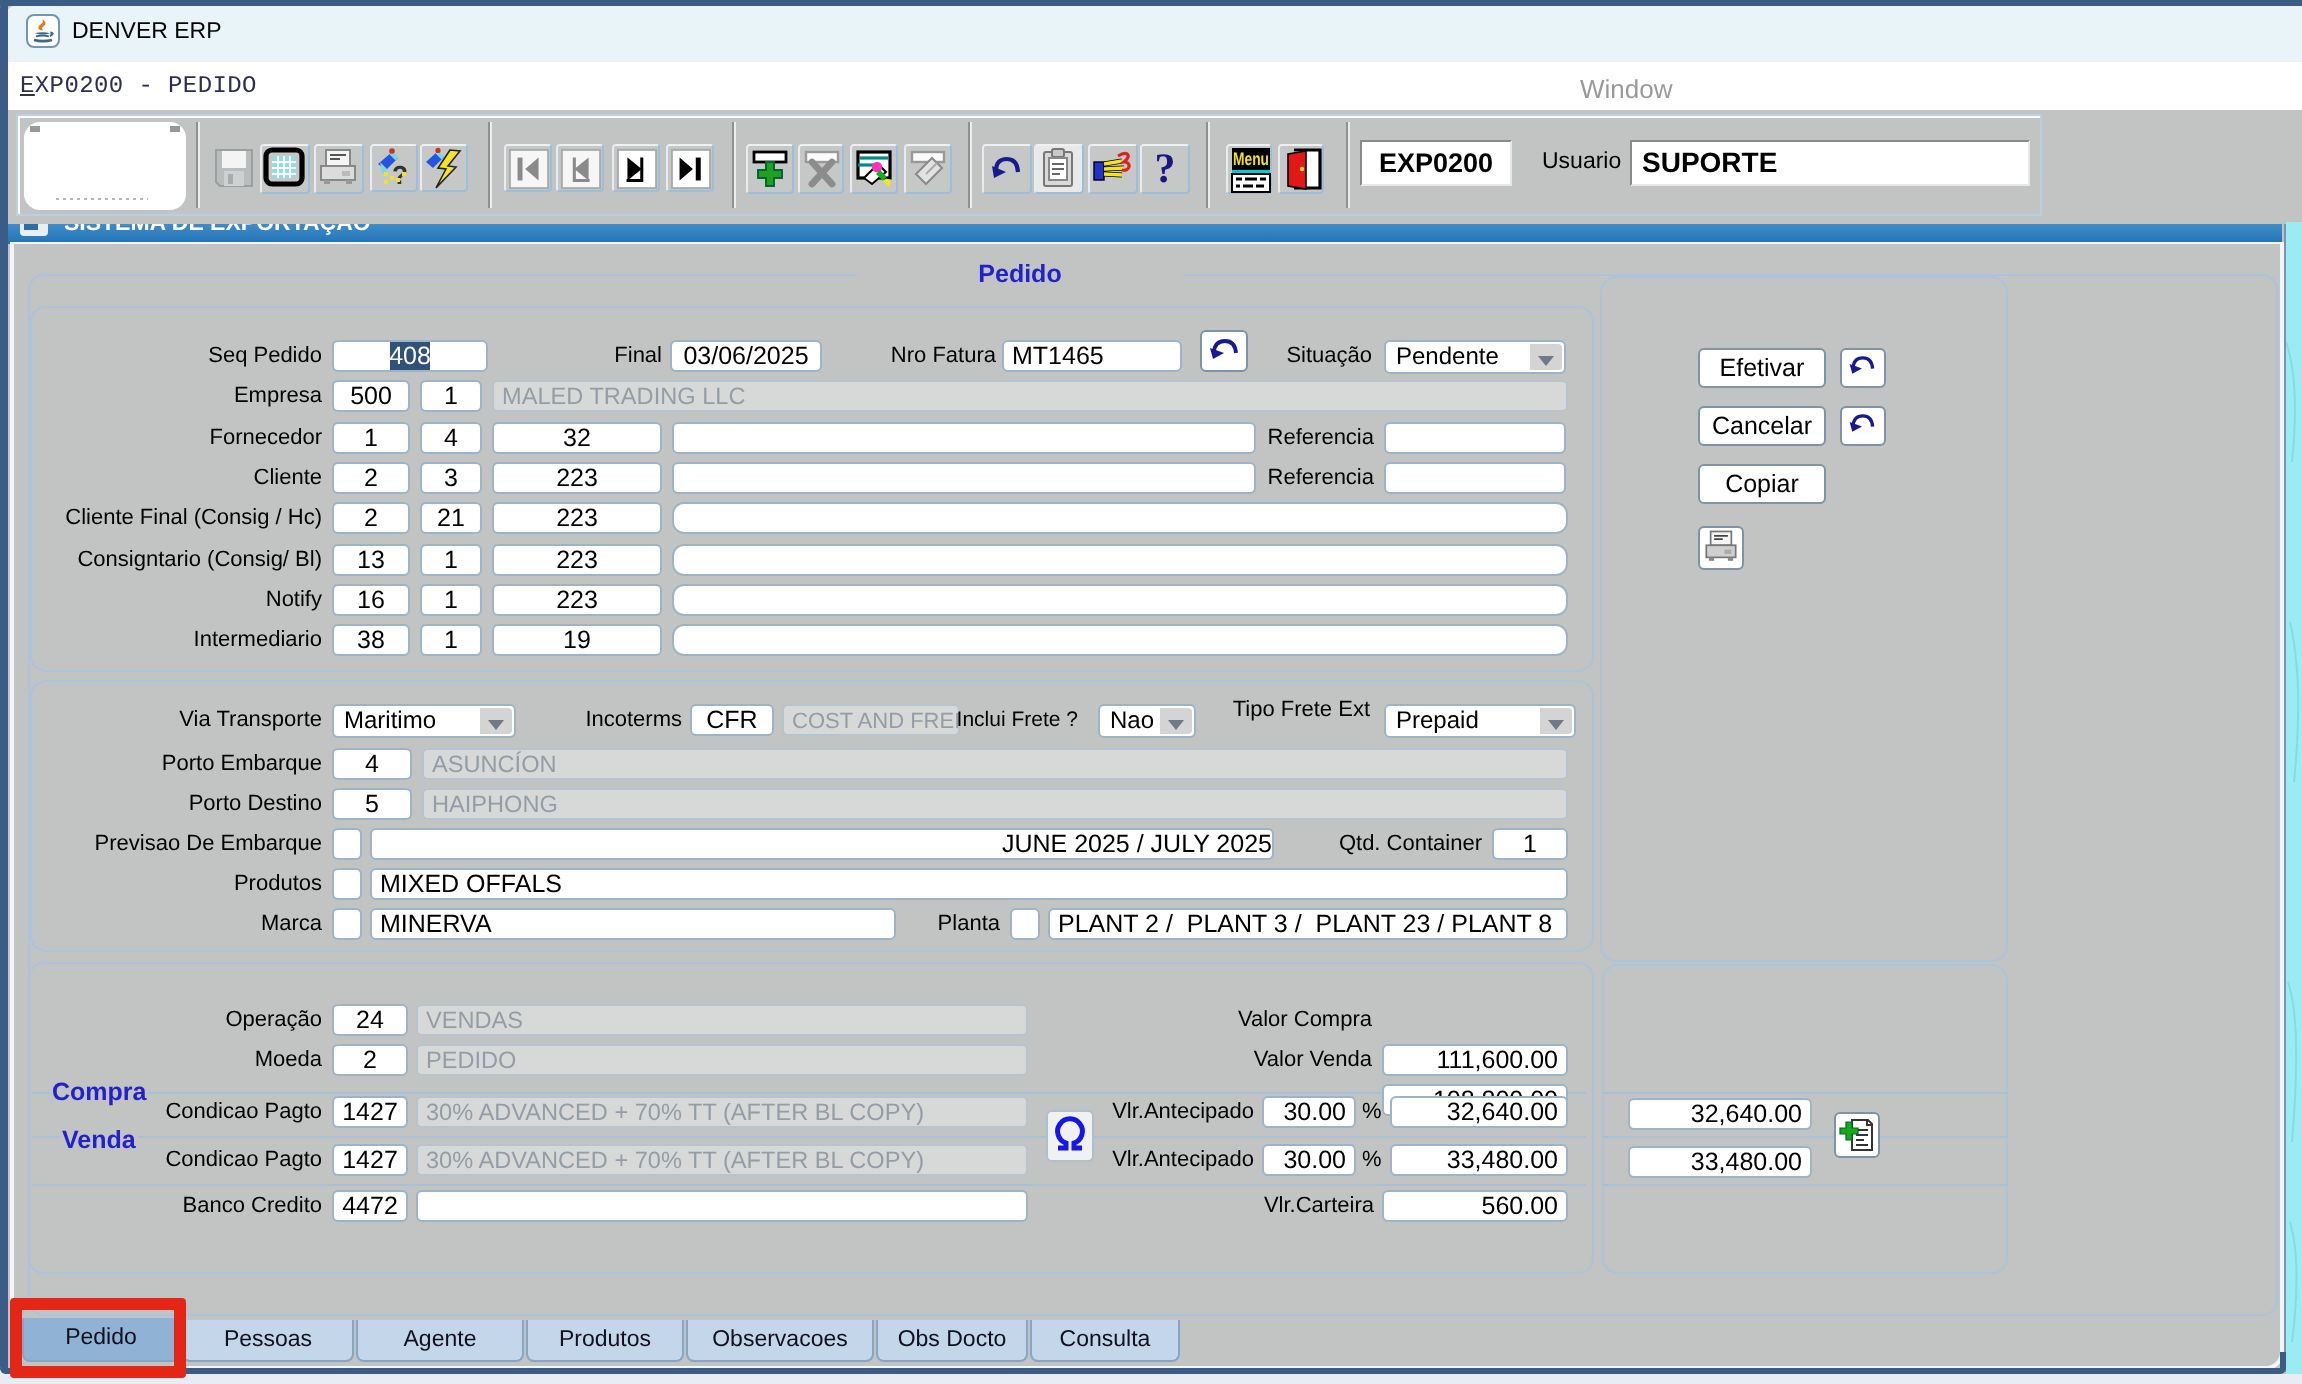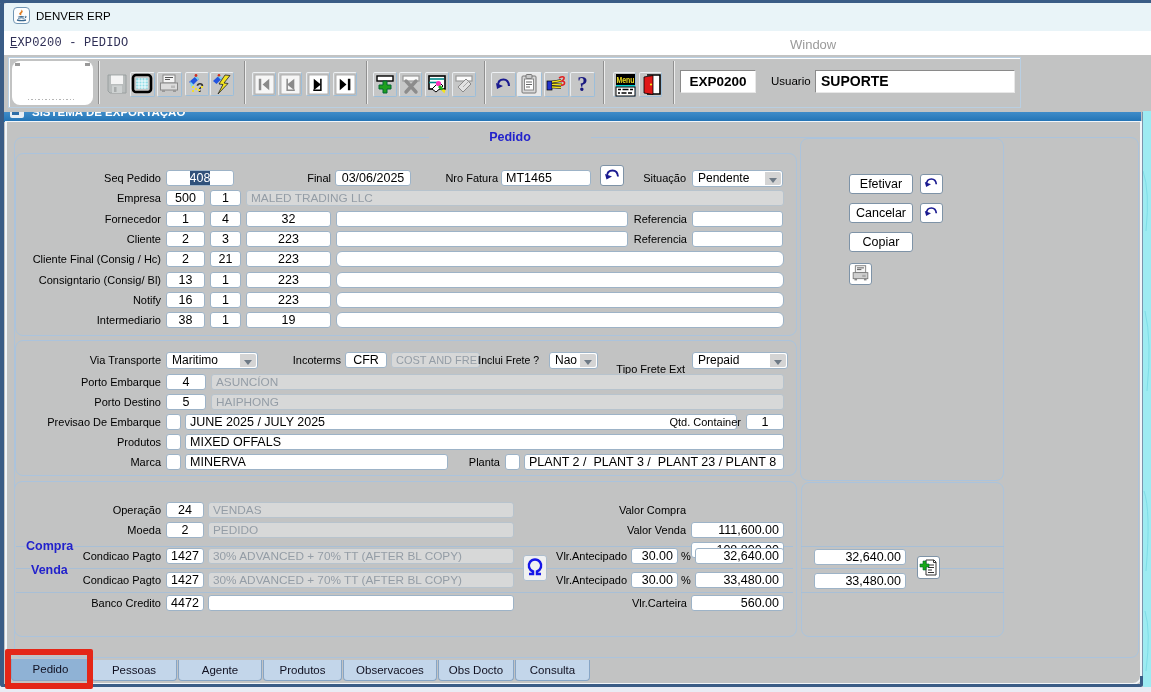--- a/index.html
+++ b/index.html
@@ -204,21 +204,21 @@
 <div class="hline" style="left:16px;top:545.5px;width:777px"></div>
 <div class="abs" style="left:25px;top:544px;width:49px;height:4px;background:#c2c3c3"></div>
 <div class="hline" style="left:16px;top:567.5px;width:777px"></div>
 <div class="abs" style="left:30px;top:566px;width:39px;height:4px;background:#c2c3c3"></div>
 <div class="hline" style="left:16px;top:591.5px;width:777px"></div>
 <div class="abs" style="left:26px;top:539px;font-size:12.5px;font-weight:bold;color:#2222cc">Compra</div>
 <div class="abs" style="left:31px;top:562.5px;font-size:12.5px;font-weight:bold;color:#2222cc">Venda</div>
   </div>
 <div id="sections">
     <div class="lbl" style="left:-99px;top:170px;width:260px">Seq Pedido</div>
-<div class="fld c" style="left:166px;top:170px;width:68px;"><span style="background:#30517a;color:#fff">408</span></div>
+<div class="fld c" style="left:166px;top:170px;width:78px;"><span style="background:#30517a;color:#fff">408</span></div>
 <div class="lbl" style="left:71px;top:170px;width:260px">Final</div>
 <div class="fld c" style="left:335px;top:170px;width:76px;">03/06/2025</div>
 <div class="lbl" style="left:238px;top:170px;width:260px">Nro Fatura</div>
 <div class="fld l" style="left:501px;top:170px;width:90px;">MT1465</div>
 <div class="btn" style="left:600px;top:165px;width:24px;height:21px"><svg width="20" height="17" viewBox="0 0 20 17">
         <path d="M3 8 L4.5 13.5 L10 10.5 Z" fill="#1a1a90"></path>
         <path d="M5 10.5 Q5 4.5 10.5 4.5 Q15.5 4.5 16 10.5" stroke="#1a1a90" stroke-width="1.9" fill="none"></path>
       </svg></div>
 <div class="lbl" style="left:426px;top:170px;width:260px">Situação</div>
 <div class="combo" style="left:692px;top:169.5px;width:91px;height:17px;line-height:15px">Pendente<div class="ar"></div></div>
@@ -260,31 +260,31 @@
 <div class="fld c" style="left:210px;top:312.1px;width:31px;">1</div>
 <div class="fld c" style="left:246px;top:312.1px;width:85px;">19</div>
 <div class="fld " style="left:336px;top:312.1px;width:448px;border-radius:6px"></div>
 <div class="lbl" style="left:-99px;top:351.5px;width:260px">Via Transporte</div>
 <div class="combo" style="left:166px;top:351.5px;width:92px;height:17px;line-height:15px">Maritimo<div class="ar"></div></div>
 <div class="lbl" style="left:81px;top:351.5px;width:260px">Incoterms</div>
 <div class="fld c" style="left:345px;top:351.5px;width:42px;">CFR</div>
 <div class="fld dis l" style="left:391px;top:351.5px;width:89px;"><span style="font-size:11px">COST AND FREIGHT</span></div>
 <div class="lbl" style="left:279px;top:351.5px;width:260px;font-size:10.5px">Inclui Frete ?</div>
 <div class="combo" style="left:549px;top:351.5px;width:49px;height:17px;line-height:15px">Nao<div class="ar"></div></div>
-<div class="lbl" style="left:425px;top:361px;width:260px">Tipo Frete Ext</div>
+<div class="lbl" style="left:425px;top:347px;width:260px">Tipo Frete Ext</div>
 <div class="combo" style="left:692px;top:351.5px;width:96px;height:17px;line-height:15px">Prepaid<div class="ar"></div></div>
 <div class="lbl" style="left:-99px;top:373.5px;width:260px">Porto Embarque</div>
 <div class="fld c" style="left:166px;top:373.5px;width:40px;">4</div>
 <div class="fld dis l" style="left:211px;top:373.5px;width:573px;">ASUNCÍON</div>
 <div class="lbl" style="left:-99px;top:393.5px;width:260px">Porto Destino</div>
 <div class="fld c" style="left:166px;top:393.5px;width:40px;">5</div>
 <div class="fld dis l" style="left:211px;top:393.5px;width:573px;">HAIPHONG</div>
 <div class="lbl" style="left:-99px;top:414px;width:260px">Previsao De Embarque</div>
 <div class="fld " style="left:166px;top:414px;width:15px;"></div>
-<div class="fld l" style="left:185px;top:414px;width:552px;">JUNE 2025 / JULY 2025</div>
+<div class="fld l" style="left:185px;top:414px;width:452px;text-align:right;">JUNE 2025 / JULY 2025</div>
 <div class="lbl" style="left:481px;top:414px;width:260px">Qtd. Container</div>
 <div class="fld c" style="left:746px;top:414px;width:38px;">1</div>
 <div class="lbl" style="left:-99px;top:434px;width:260px">Produtos</div>
 <div class="fld " style="left:166px;top:434px;width:15px;"></div>
 <div class="fld l" style="left:185px;top:434px;width:599px;">MIXED OFFALS</div>
 <div class="lbl" style="left:-99px;top:454px;width:260px">Marca</div>
 <div class="fld " style="left:166px;top:454px;width:15px;"></div>
 <div class="fld l" style="left:185px;top:454px;width:263px;">MINERVA</div>
 <div class="lbl" style="left:240px;top:454px;width:260px">Planta</div>
 <div class="fld " style="left:505px;top:454px;width:15px;"></div>

